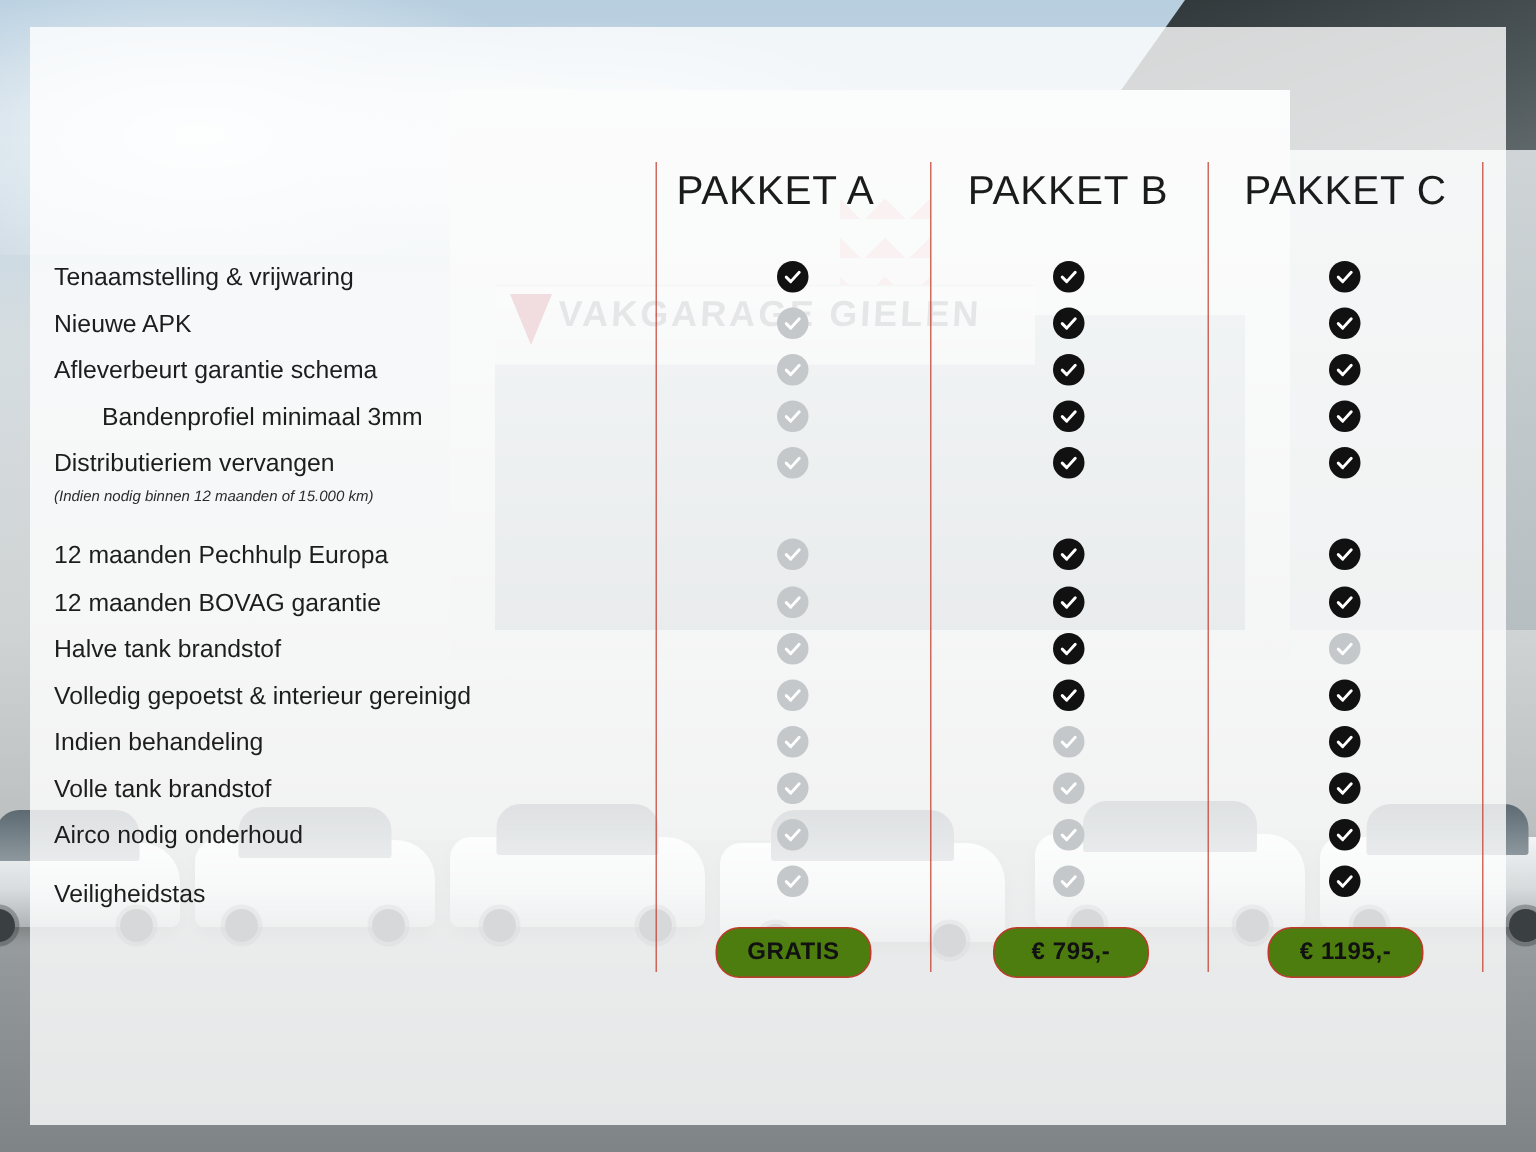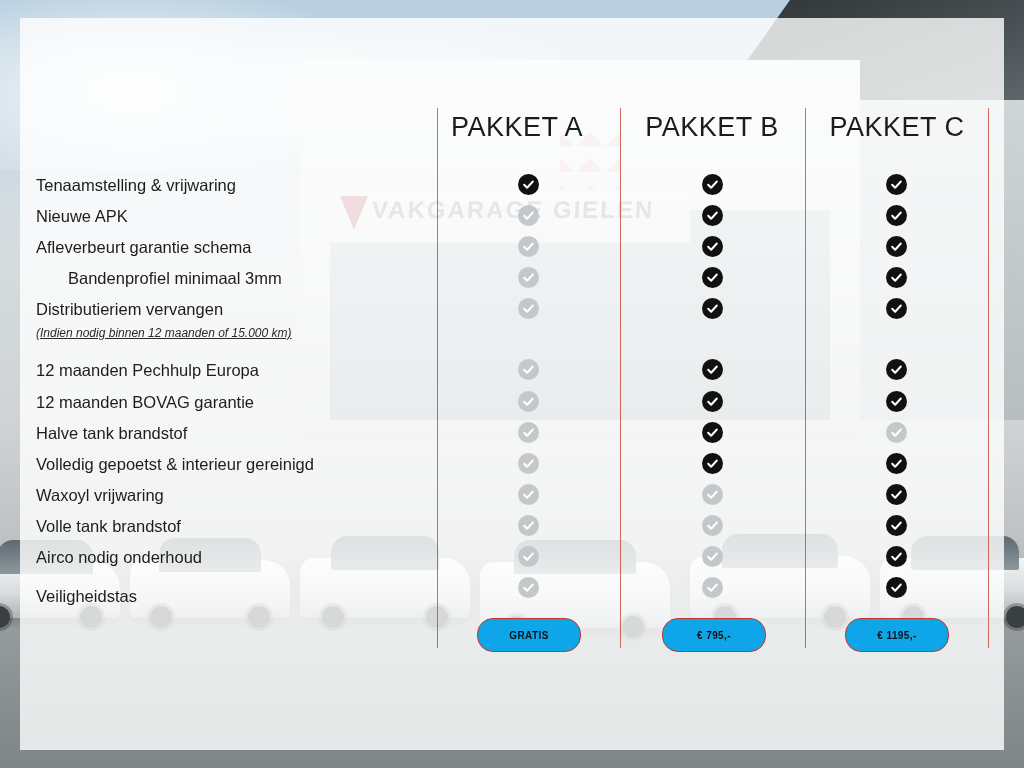--- a/index.html
+++ b/index.html
@@ -158,50 +158,49 @@
   .feature-label {
     position: absolute;
     left: 36px;
     font-size: 16.5px;
     color: #1d1d1d;
     white-space: nowrap;
   }
   .feature-note {
     position: absolute;
     left: 36px;
-    font-size: 12px;
+    font-size: 10px;
     font-style: italic;
     color: #2b2b2b;
     white-space: nowrap;
-    text-decoration: underline;
   }
 
   .mark {
     position: absolute;
     width: 21px; height: 21px;
     border-radius: 50%;
     display: flex;
     align-items: center;
     justify-content: center;
   }
   .mark svg { display:block; }
   .mark.on  { background: #111111; }
   .mark.off { background: #c4c8ca; }
 
   .price-pill {
     position: absolute;
     top: 618px;
     height: 32px;
     border: 1.5px solid #c0392b;
     border-radius: 16px;
-    background: #0ea5e9;
+    background: #4d7c0f;
     display: flex;
     align-items: center;
     justify-content: center;
-    font-size: 10px;
+    font-size: 16px;
     font-weight: bold;
     color: #111;
     letter-spacing: .4px;
   }
 </style>
 </head>
 <body>
 
 <div class="bg">
   <div class="cloud1"></div>
@@ -262,21 +261,21 @@
 <div class="feature-label" style="top:176px;">Tenaamstelling &amp; vrijwaring</div>
 <div class="feature-label" style="top:207px;">Nieuwe APK</div>
 <div class="feature-label" style="top:238px;">Afleverbeurt garantie schema</div>
 <div class="feature-label" style="top:269px;margin-left:32px;">Bandenprofiel minimaal 3mm</div>
 <div class="feature-label" style="top:300px;">Distributieriem vervangen</div>
 <div class="feature-note" style="top:326px;">(Indien nodig binnen 12 maanden of 15.000 km)</div>
 <div class="feature-label" style="top:361px;">12 maanden Pechhulp Europa</div>
 <div class="feature-label" style="top:393px;">12 maanden BOVAG garantie</div>
 <div class="feature-label" style="top:424px;">Halve tank brandstof</div>
 <div class="feature-label" style="top:455px;">Volledig gepoetst &amp; interieur gereinigd</div>
-<div class="feature-label" style="top:486px;">Waxoyl vrijwaring</div>
+<div class="feature-label" style="top:486px;">Indien behandeling</div>
 <div class="feature-label" style="top:517px;">Volle tank brandstof</div>
 <div class="feature-label" style="top:548px;">Airco nodig onderhoud</div>
 <div class="feature-label" style="top:579px;margin-top:8px;">Veiligheidstas</div>
 
 <div id="marks-layer">
     <div class="mark on" style="left: 517.5px; top: 174px;">
       <svg width="13" height="13" viewBox="0 0 24 24">
         <path d="M4 12.5 L9.5 18 L20 6.5" fill="none" stroke="#ffffff" stroke-width="3.6" stroke-linecap="round" stroke-linejoin="round"></path>
       </svg>
     </div>

